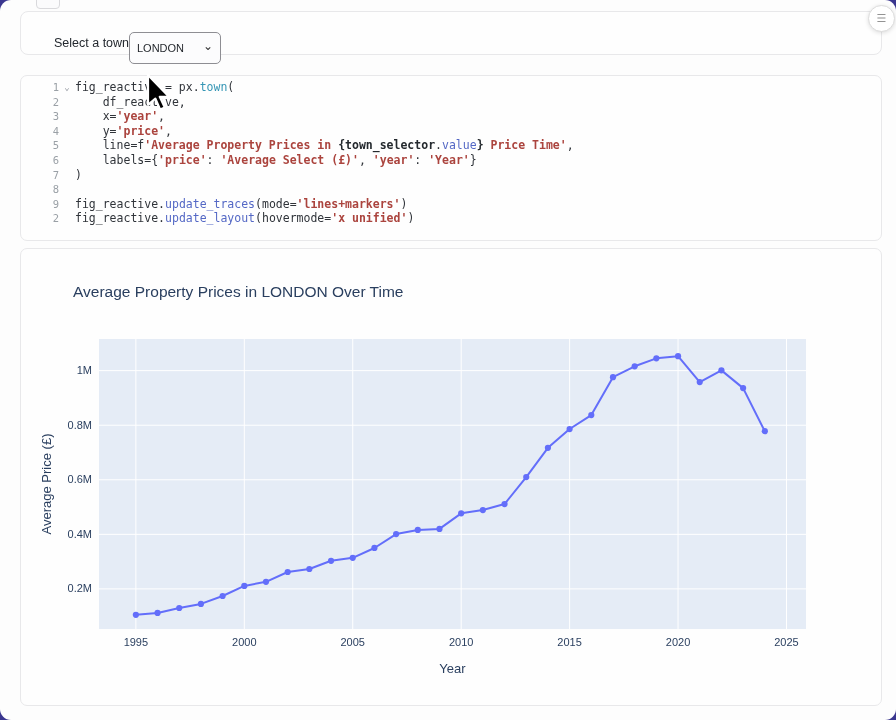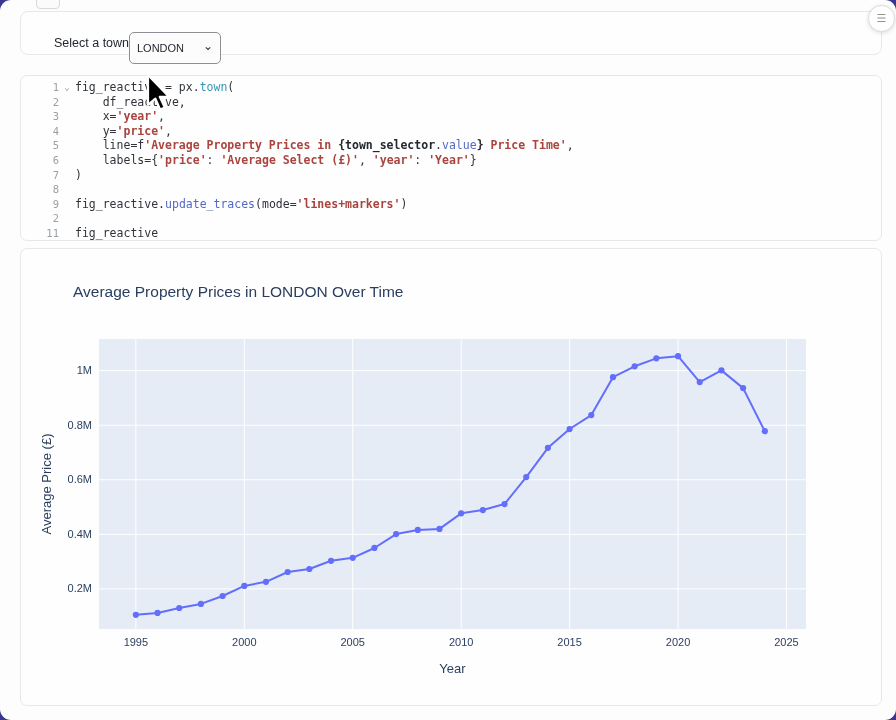--- a/index.html
+++ b/index.html
@@ -131,25 +131,21 @@
           <span class="src"></span>
         </div>
         <div class="crow">
           <span class="ln">9</span>
           <span class="fold"></span>
           <span class="src"><span class="tk-d">fig_reactive</span><span class="tk-d">.</span><span class="tk-fn2">update_traces</span><span class="tk-d">(mode=</span><span class="tk-s">'lines+markers'</span><span class="tk-d">)</span></span>
         </div>
         <div class="crow">
           <span class="ln">2</span>
           <span class="fold"></span>
-        </div>
-        <div class="crow">
-          <span class="ln">11</span>
-          <span class="fold"></span>
-          <span class="src"><span class="tk-d">fig_reactive</span></span>
+          <span class="src"><span class="tk-d">fig_reactive</span><span class="tk-d">.</span><span class="tk-fn2">update_layout</span><span class="tk-d">(hovermode=</span><span class="tk-s">'x unified'</span><span class="tk-d">)</span></span>
         </div>
       </div>
   </div>
 
   <div class="cell cell-chart">
     <svg id="chart-svg" width="860" height="454" viewBox="0 0 860 454">
         <rect x="78" y="90" width="707" height="290" fill="#e5ecf6"></rect>
         <line x1="114.86809815951003" x2="114.86809815951003" y1="90" y2="380" stroke="#ffffff" stroke-width="1"></line>
         <text x="114.86809815951003" y="397" text-anchor="middle" font-size="11">1995</text>
         <line x1="223.30368098159548" x2="223.30368098159548" y1="90" y2="380" stroke="#ffffff" stroke-width="1"></line>

